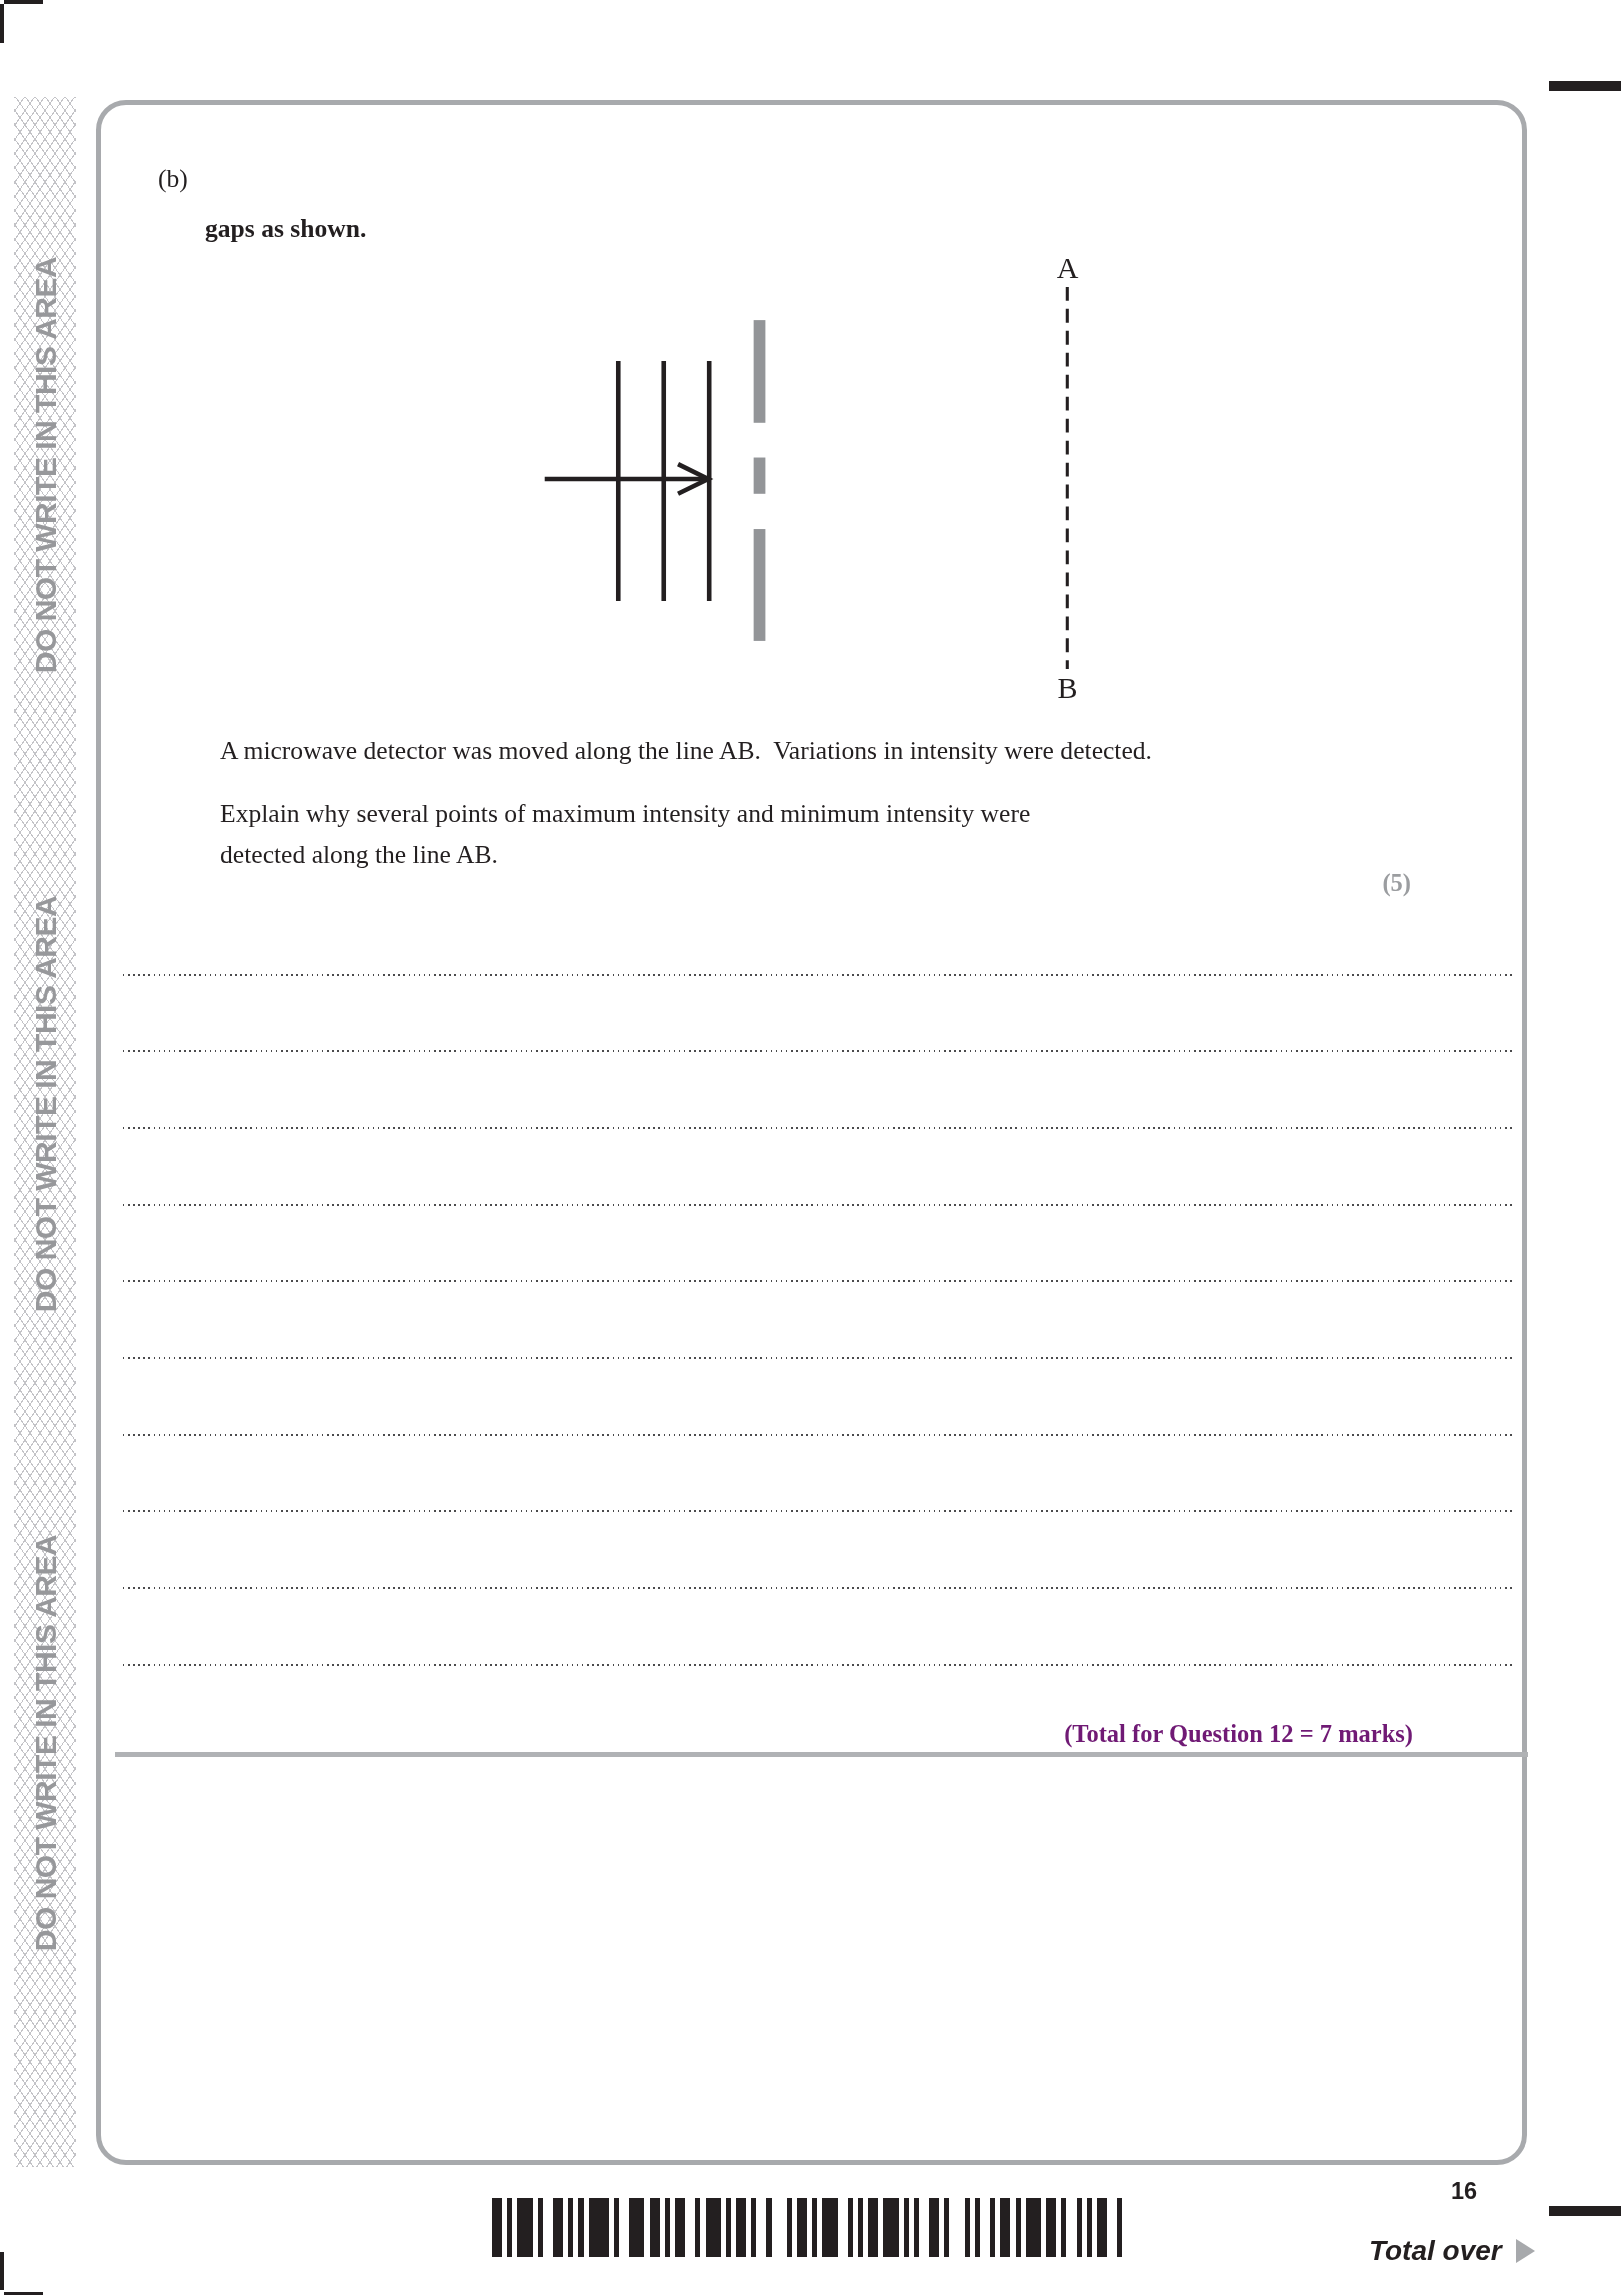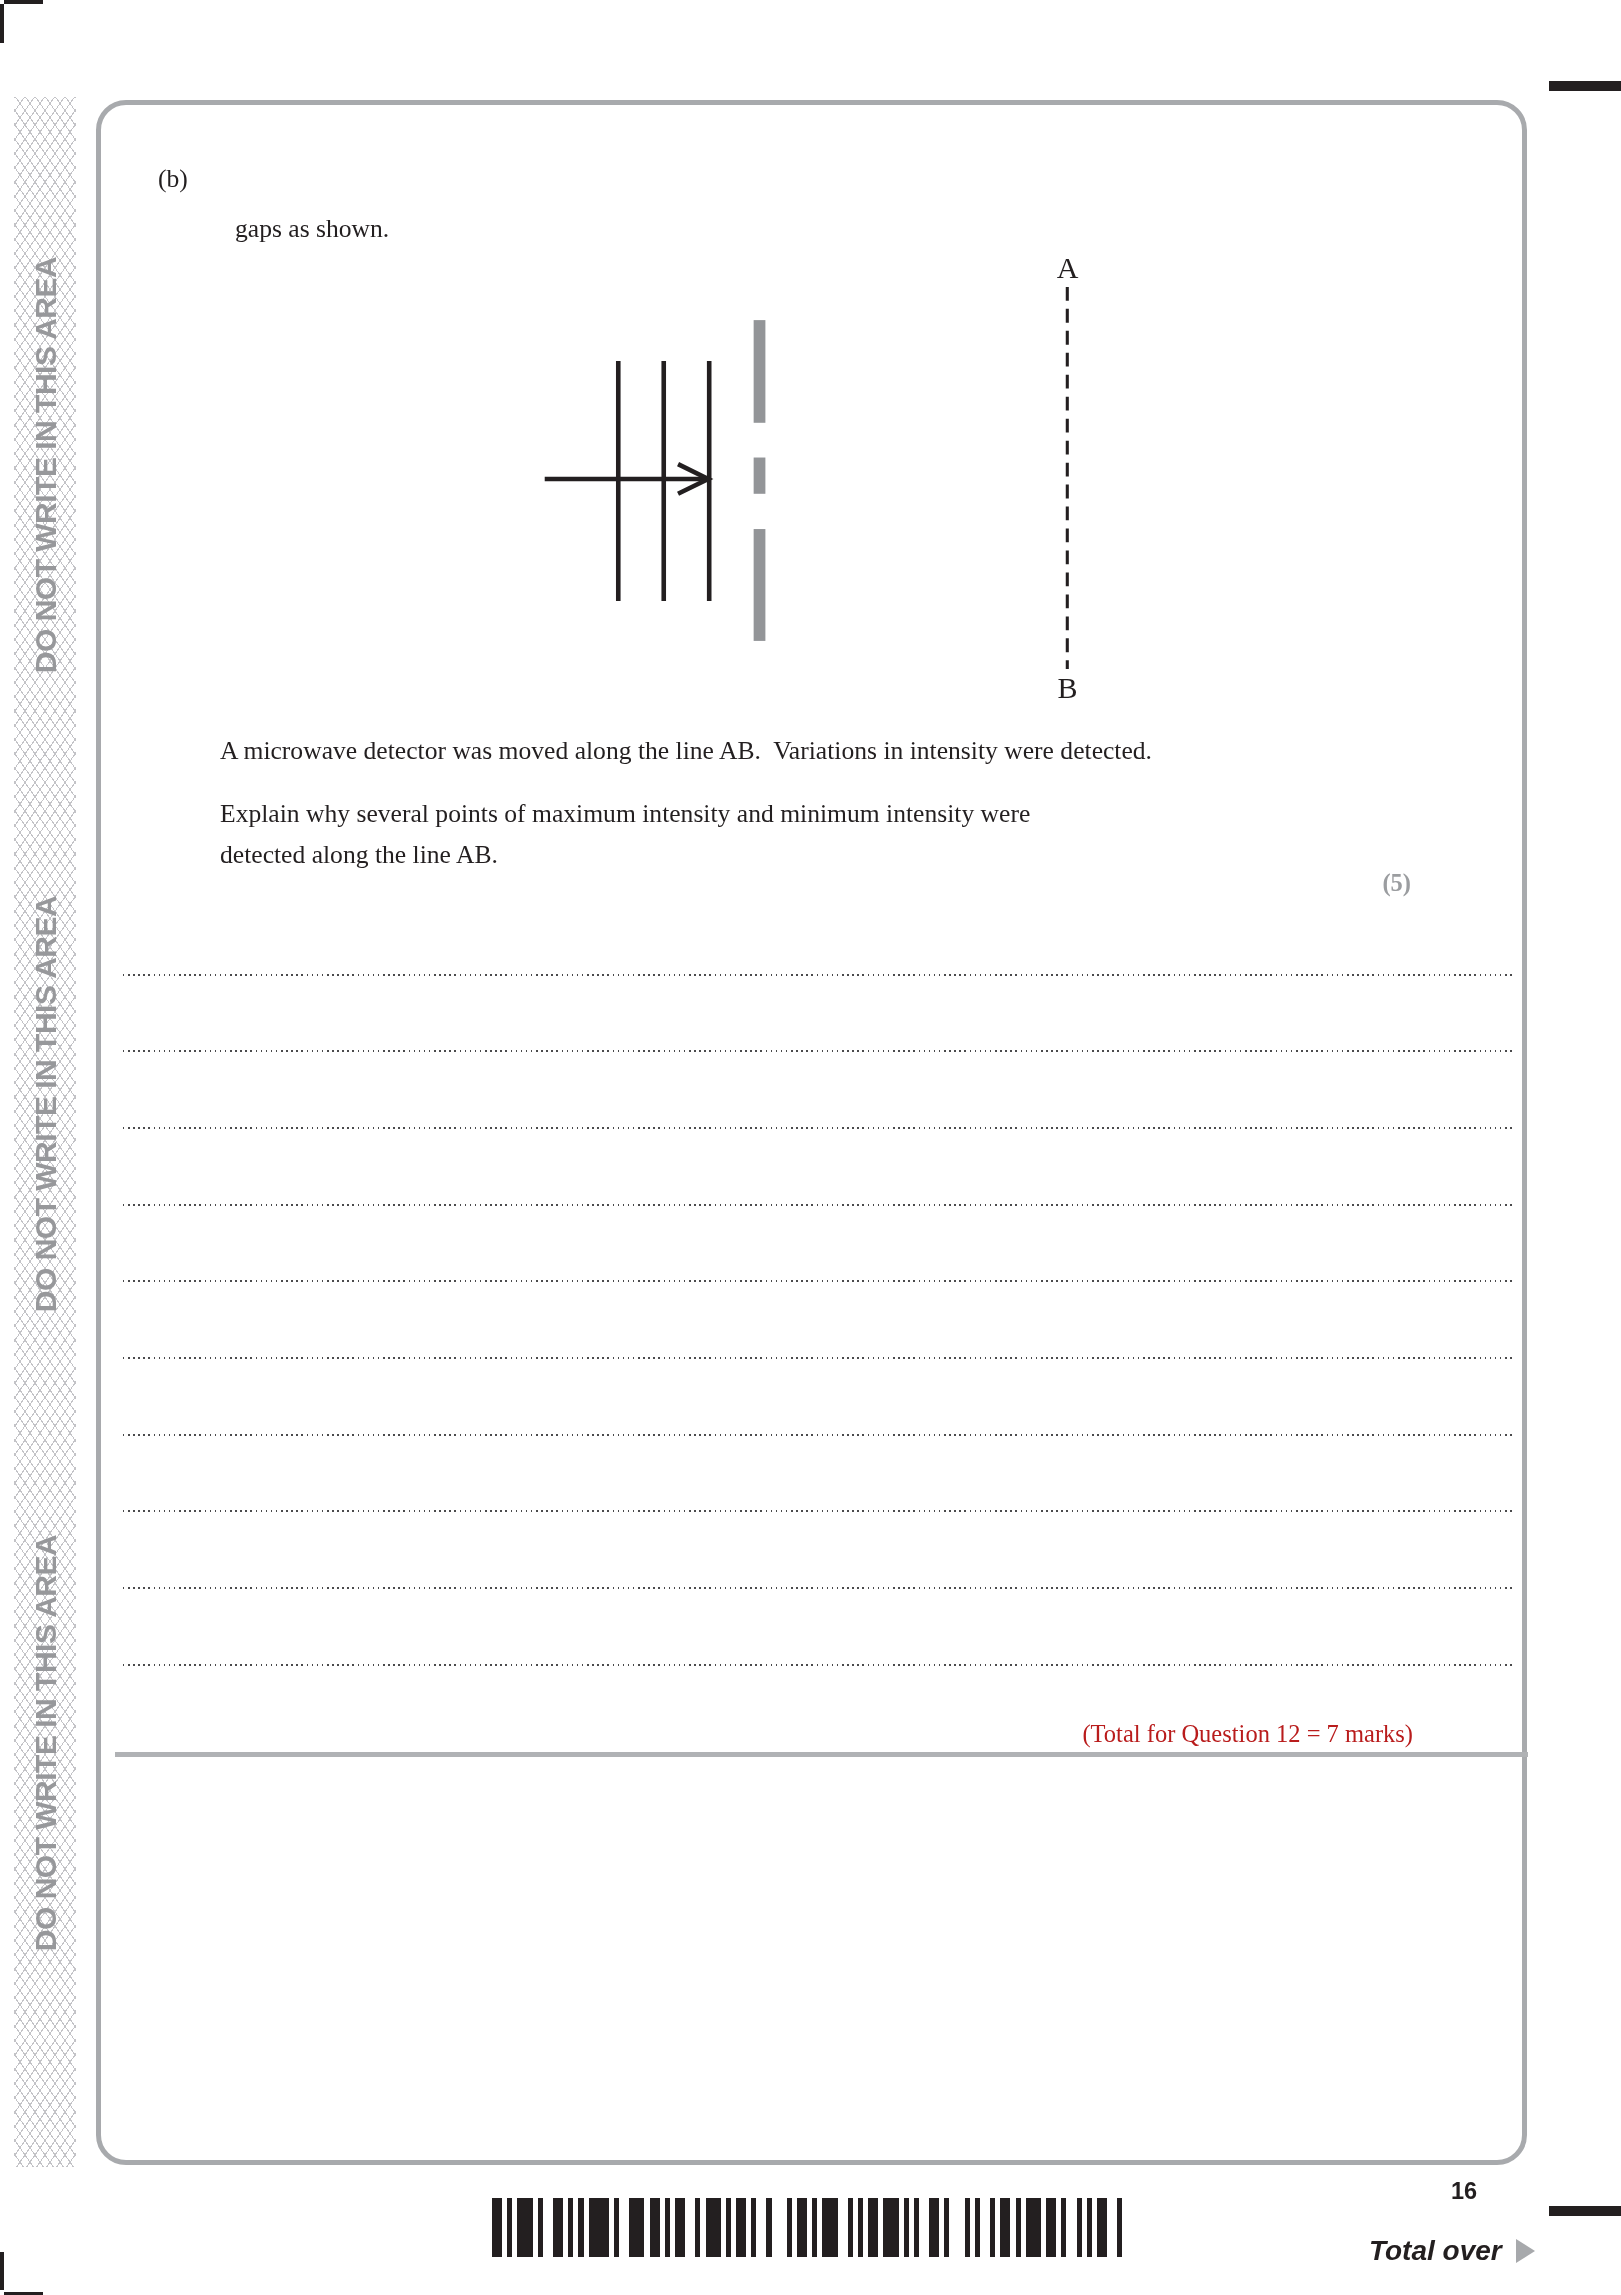--- a/index.html
+++ b/index.html
@@ -37,31 +37,31 @@
   
   .content-box{
     position:absolute;left:96px;top:100px;width:1431px;height:2065px;
     border:5.6px solid #a8aaad;border-radius:30px;background:#ffffff;
     box-sizing:border-box;
   }
   
   .qtext{position:absolute;font-size:25.6px;line-height:31px;white-space:pre;}
   .part-label{left:158px;top:163px;}
   .intro-1{left:221px;top:163px;}
-  .intro-2{left:235px;top:213px;}
+  .intro-2{left:205px;top:213px;font-weight:bold;}
   .detector{left:220px;top:735px;}
   .explain-1{left:220px;top:798px;}
   .explain-2{left:220px;top:839px;}
   .marks{
     position:absolute;right:211px;top:869px;
     font-size:24.5px;font-weight:bold;color:#9b9da0;
   }
   .total{
     position:absolute;right:209px;top:1720px;
-    font-size:24.5px;font-weight:normal;color:#b91c1c;
+    font-size:24.5px;font-weight:bold;color:#701a75;
   }
   .total-rule{
     position:absolute;left:115px;top:1752px;width:1413px;height:4.6px;
     background:#b0b2b5;
   }
   
   .answer-line{
     position:absolute;left:123px;width:1390px;height:2px;
     background:repeating-linear-gradient(90deg,#4a4a4c 0 1.5px,transparent 1.5px 5.1px);
   }

